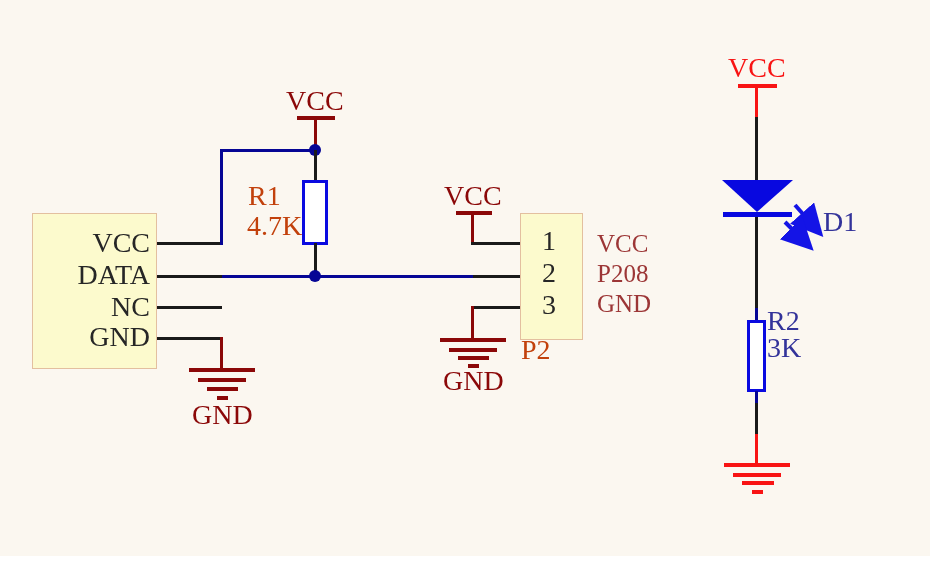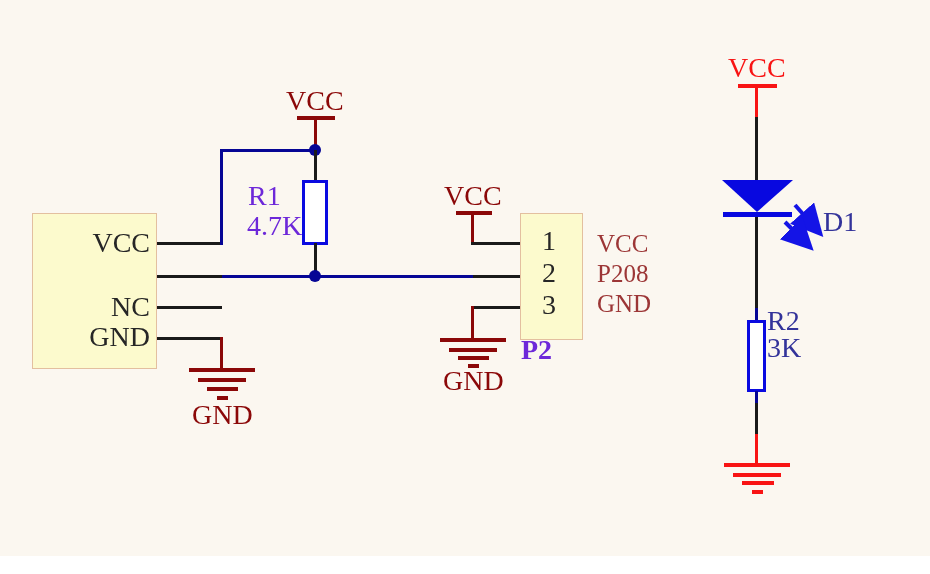--- a/index.html
+++ b/index.html
@@ -14,34 +14,35 @@
   .wk { position:absolute; background:#1A1A1A; }   
   .wb { position:absolute; background:#050595; }   
   .wm { position:absolute; background:#8B0808; }   
   .wr { position:absolute; background:#F81414; }   
   .dot { position:absolute; width:12px; height:12px; border-radius:50%; background:#050595; }
   
   .part-box { position:absolute; background:#FCFACD; border:1.5px solid #E3BF9F; box-sizing:border-box; }
   .res { position:absolute; background:#FFFFFF; border:3px solid #0A0AE0; box-sizing:border-box; }
   
   .ink   { color:#262626; }
-  .blue  { color:#6d28d9; }
+  .blue  { color:#c2410c; }
   .navy  { color:#33339A; }
   .maroon{ color:#8B0808; }
   .red   { color:#F81414; }
   .netlbl{ color:#9C3636; font-size:25px; }
   .ralign{ text-align:right; }
 </style>
 </head>
 <body>
 
 <div class="canvas">
 
   <div class="part-box" style="left:32px; top:213px; width:125px; height:156px;"></div>
   <div class="t ink ralign" style="left:40px; top:229px; width:110px;">VCC</div>
+  <div class="t ink ralign" style="left:40px; top:261px; width:110px;">DATA</div>
   <div class="t ink ralign" style="left:40px; top:293px; width:110px;">NC</div>
   <div class="t ink ralign" style="left:40px; top:323px; width:110px;">GND</div>
 
   <div class="wk" style="left:157px; top:242px; width:65px; height:3px;"></div>
   <div class="wk" style="left:157px; top:275px; width:65px; height:3px;"></div>
   <div class="wk" style="left:157px; top:306px; width:65px; height:3px;"></div>
   <div class="wk" style="left:157px; top:337px; width:65px; height:3px;"></div>
 
   <div class="t maroon" style="left:286px; top:87px;">VCC</div>
   <div class="wm" style="left:297px; top:116px; width:38px; height:4px;"></div>
@@ -82,21 +83,21 @@
   <div class="wm" style="left:468px; top:364px; width:11px; height:4px;"></div>
   <div class="t maroon" style="left:443px; top:367px;">GND</div>
 
   <div class="part-box" style="left:520px; top:213px; width:63px; height:127px;"></div>
   <div class="t ink" style="left:542px; top:227px;">1</div>
   <div class="t ink" style="left:542px; top:259px;">2</div>
   <div class="t ink" style="left:542px; top:291px;">3</div>
   <div class="t netlbl" style="left:597px; top:231px;">VCC</div>
   <div class="t netlbl" style="left:597px; top:261px;">P208</div>
   <div class="t netlbl" style="left:597px; top:291px;">GND</div>
-  <div class="t blue" style="left:521px; top:336px;font-weight:bold;">P2</div>
+  <div class="t blue" style="left:521px; top:336px;">P2</div>
 
   <div class="t red" style="left:728px; top:54px;">VCC</div>
   <div class="wr" style="left:738px; top:84px; width:39px; height:4px;"></div>
   <div class="wr" style="left:755px; top:84px; width:3px; height:34px;"></div>
   <div class="wk" style="left:755px; top:117px; width:3px; height:64px;"></div>
 
   <svg class="abs" style="left:700px; top:170px;" width="180" height="95" viewBox="0 0 180 95">
     <defs>
       <marker id="ah" markerWidth="9" markerHeight="9" refX="6" refY="4" orient="auto">
         <path d="M0,0 L8,4 L0,8 Z" fill="#1414E6"></path>

